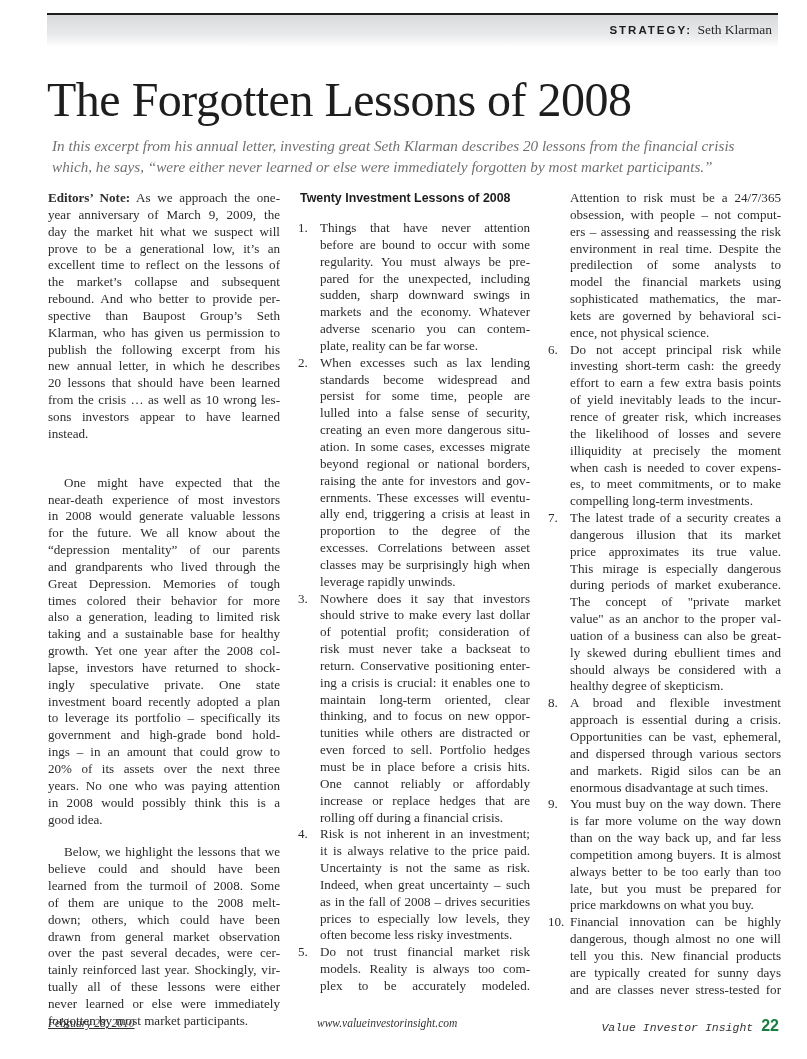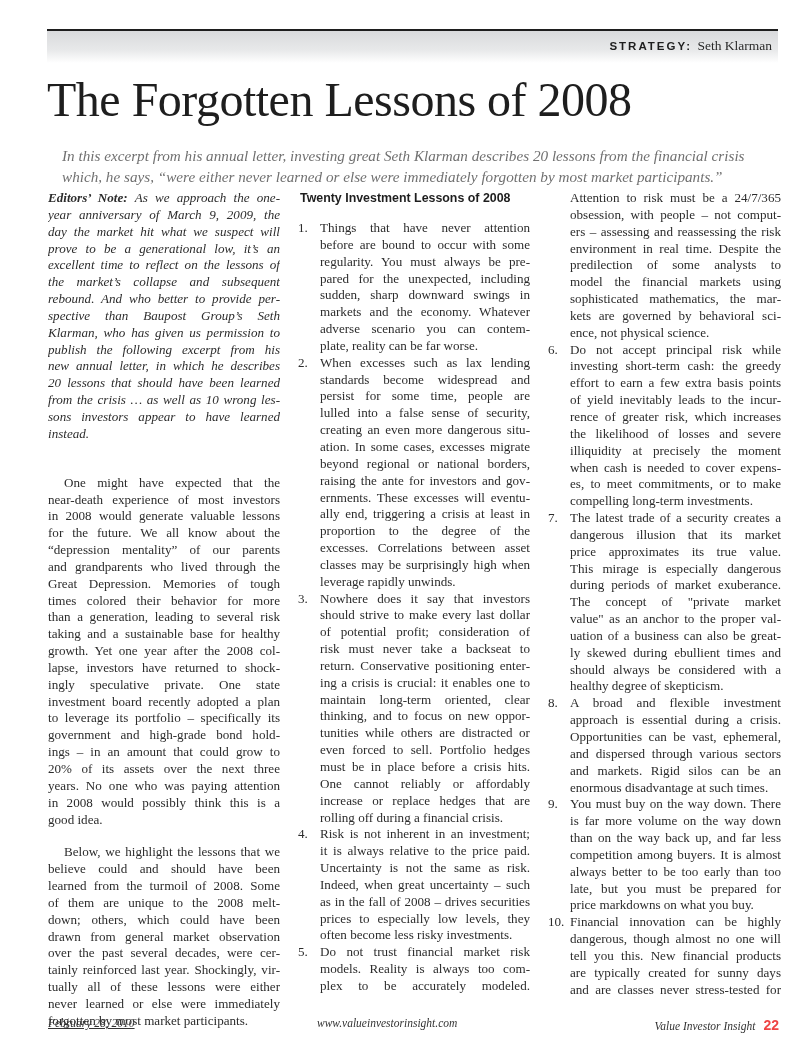--- a/index.html
+++ b/index.html
@@ -1,59 +1,59 @@
 <!DOCTYPE html>
 <html><head>
 <meta charset="utf-8">
 <style>
   html, body { margin: 0; padding: 0; background: #ffffff; }
   body { width: 807px; height: 1059px; position: relative; overflow: hidden;
          font-family: "Liberation Serif", "DejaVu Serif", serif; color: #2a2a2a; }
 
-  .header-band { position: absolute; left: 47px; top: 29px; width: 731px; height: 32px;
+  .header-band { position: absolute; left: 47px; top: 13px; width: 731px; height: 32px;
     border-top: 2px solid #1e1e1e;
     background: linear-gradient(to bottom, #d9dadc 0%, #e8e9ea 60%, #ffffff 100%); }
   .header-label { position: absolute; right: 6px; top: 7px; font-size: 13px; white-space: nowrap; }
   .header-label .kicker { font-family: "Liberation Sans", "DejaVu Sans", sans-serif; font-weight: bold;
     letter-spacing: 2px; font-size: 11.5px; color: #1e1e1e; }
   .header-label .author { font-family: "Liberation Serif", serif; font-size: 13.5px; color: #2a2a2a; margin-left: 2px; }
 
   .title { position: absolute; left: 47px; top: 72px; margin: 0; font-weight: normal;
     font-size: 48px; line-height: 56px; color: #1e1e1e; letter-spacing: -0.5px; white-space: nowrap; text-align: right; }
 
-  .deck { position: absolute; left: 48px; top: 131px; width: 740px; margin: 14px;
+  .deck { position: absolute; left: 48px; top: 131px; width: 740px; margin: 4px;
     font-style: italic; font-size: 15.2px; line-height: 21px; color: #707070; }
   .deck span { display: block; white-space: nowrap; }
 
   .col { position: absolute; top: 190px; font-size: 13.1px; color: #2c2c2c; }
   .col-left { left: 48px; width: 232px; }
   .col-mid { left: 298px; width: 232px; }
   .col-right { left: 548px; width: 233px; }
 
   .line { display: block; height: 16.85px; line-height: 16.85px; white-space: nowrap;
     text-align: justify; text-align-last: justify; overflow: hidden; }
   .line.last { text-align-last: left; }
-  .italic { font-style: italic; }
+  .italic { }
   .bold { font-weight: bold; }
   .indent { text-indent: 16px; margin-top: 16px; }
   .gap { height: 16px; }
 
   .sidebar-head { font-family: "Liberation Sans", "DejaVu Sans", sans-serif; font-weight: bold;
     font-size: 12.4px; line-height: 16px; color: #1e1e1e; margin: 0 0 14px 2px; white-space: nowrap; }
 
   .item { position: relative; padding-left: 22px; }
   .item-num { position: absolute; left: 0; top: 0; height: 16.85px; line-height: 16.85px; }
 
   .footer { position: absolute; top: 1017px; font-style: italic; font-size: 11.5px; color: #333; white-space: nowrap; }
   .footer-date { left: 48px; text-decoration: underline; }
   .footer-url { left: 317px; }
   .footer-right { right: 28px; }
-  .footer-right .pub { font-style: italic; }
+  .footer-right .pub { font-style: italic; font-family: Liberation Mono, monospace; }
   .footer-right .page { font-family: "Liberation Sans", "DejaVu Sans", sans-serif; font-style: normal;
-    font-weight: bold; font-size: 14px; color: #ef4444; margin-left: 8px; }
+    font-weight: bold; font-size: 16px; color: #15803d; margin-left: 8px; }
 </style>
 </head>
 <body>
 
 <div class="header-band">
   <div class="header-label">
     <span class="kicker">STRATEGY:</span>
     <span class="author">Seth Klarman</span>
   </div>
 </div>
@@ -85,21 +85,21 @@
   <div class="gap"></div>
   <div id="para1">
       <span class="line indent">One might have expected that the</span>
       <span class="line">near-death experience of most investors</span>
       <span class="line">in 2008 would generate valuable lessons</span>
       <span class="line">for the future. We all know about the</span>
       <span class="line">“depression mentality” of our parents</span>
       <span class="line">and grandparents who lived through the</span>
       <span class="line">Great Depression. Memories of tough</span>
       <span class="line">times colored their behavior for more</span>
-      <span class="line">than a generation, leading to several risk</span>
+      <span class="line">also a generation, leading to limited risk</span>
       <span class="line">taking and a sustainable base for healthy</span>
       <span class="line">growth. Yet one year after the 2008 col-</span>
       <span class="line">lapse, investors have returned to shock-</span>
       <span class="line">ingly speculative private. One state</span>
       <span class="line">investment board recently adopted a plan</span>
       <span class="line">to leverage its portfolio – specifically its</span>
       <span class="line">government and high-grade bond hold-</span>
       <span class="line">ings – in an amount that could grow to</span>
       <span class="line">20% of its assets over the next three</span>
       <span class="line">years. No one who was paying attention</span>

